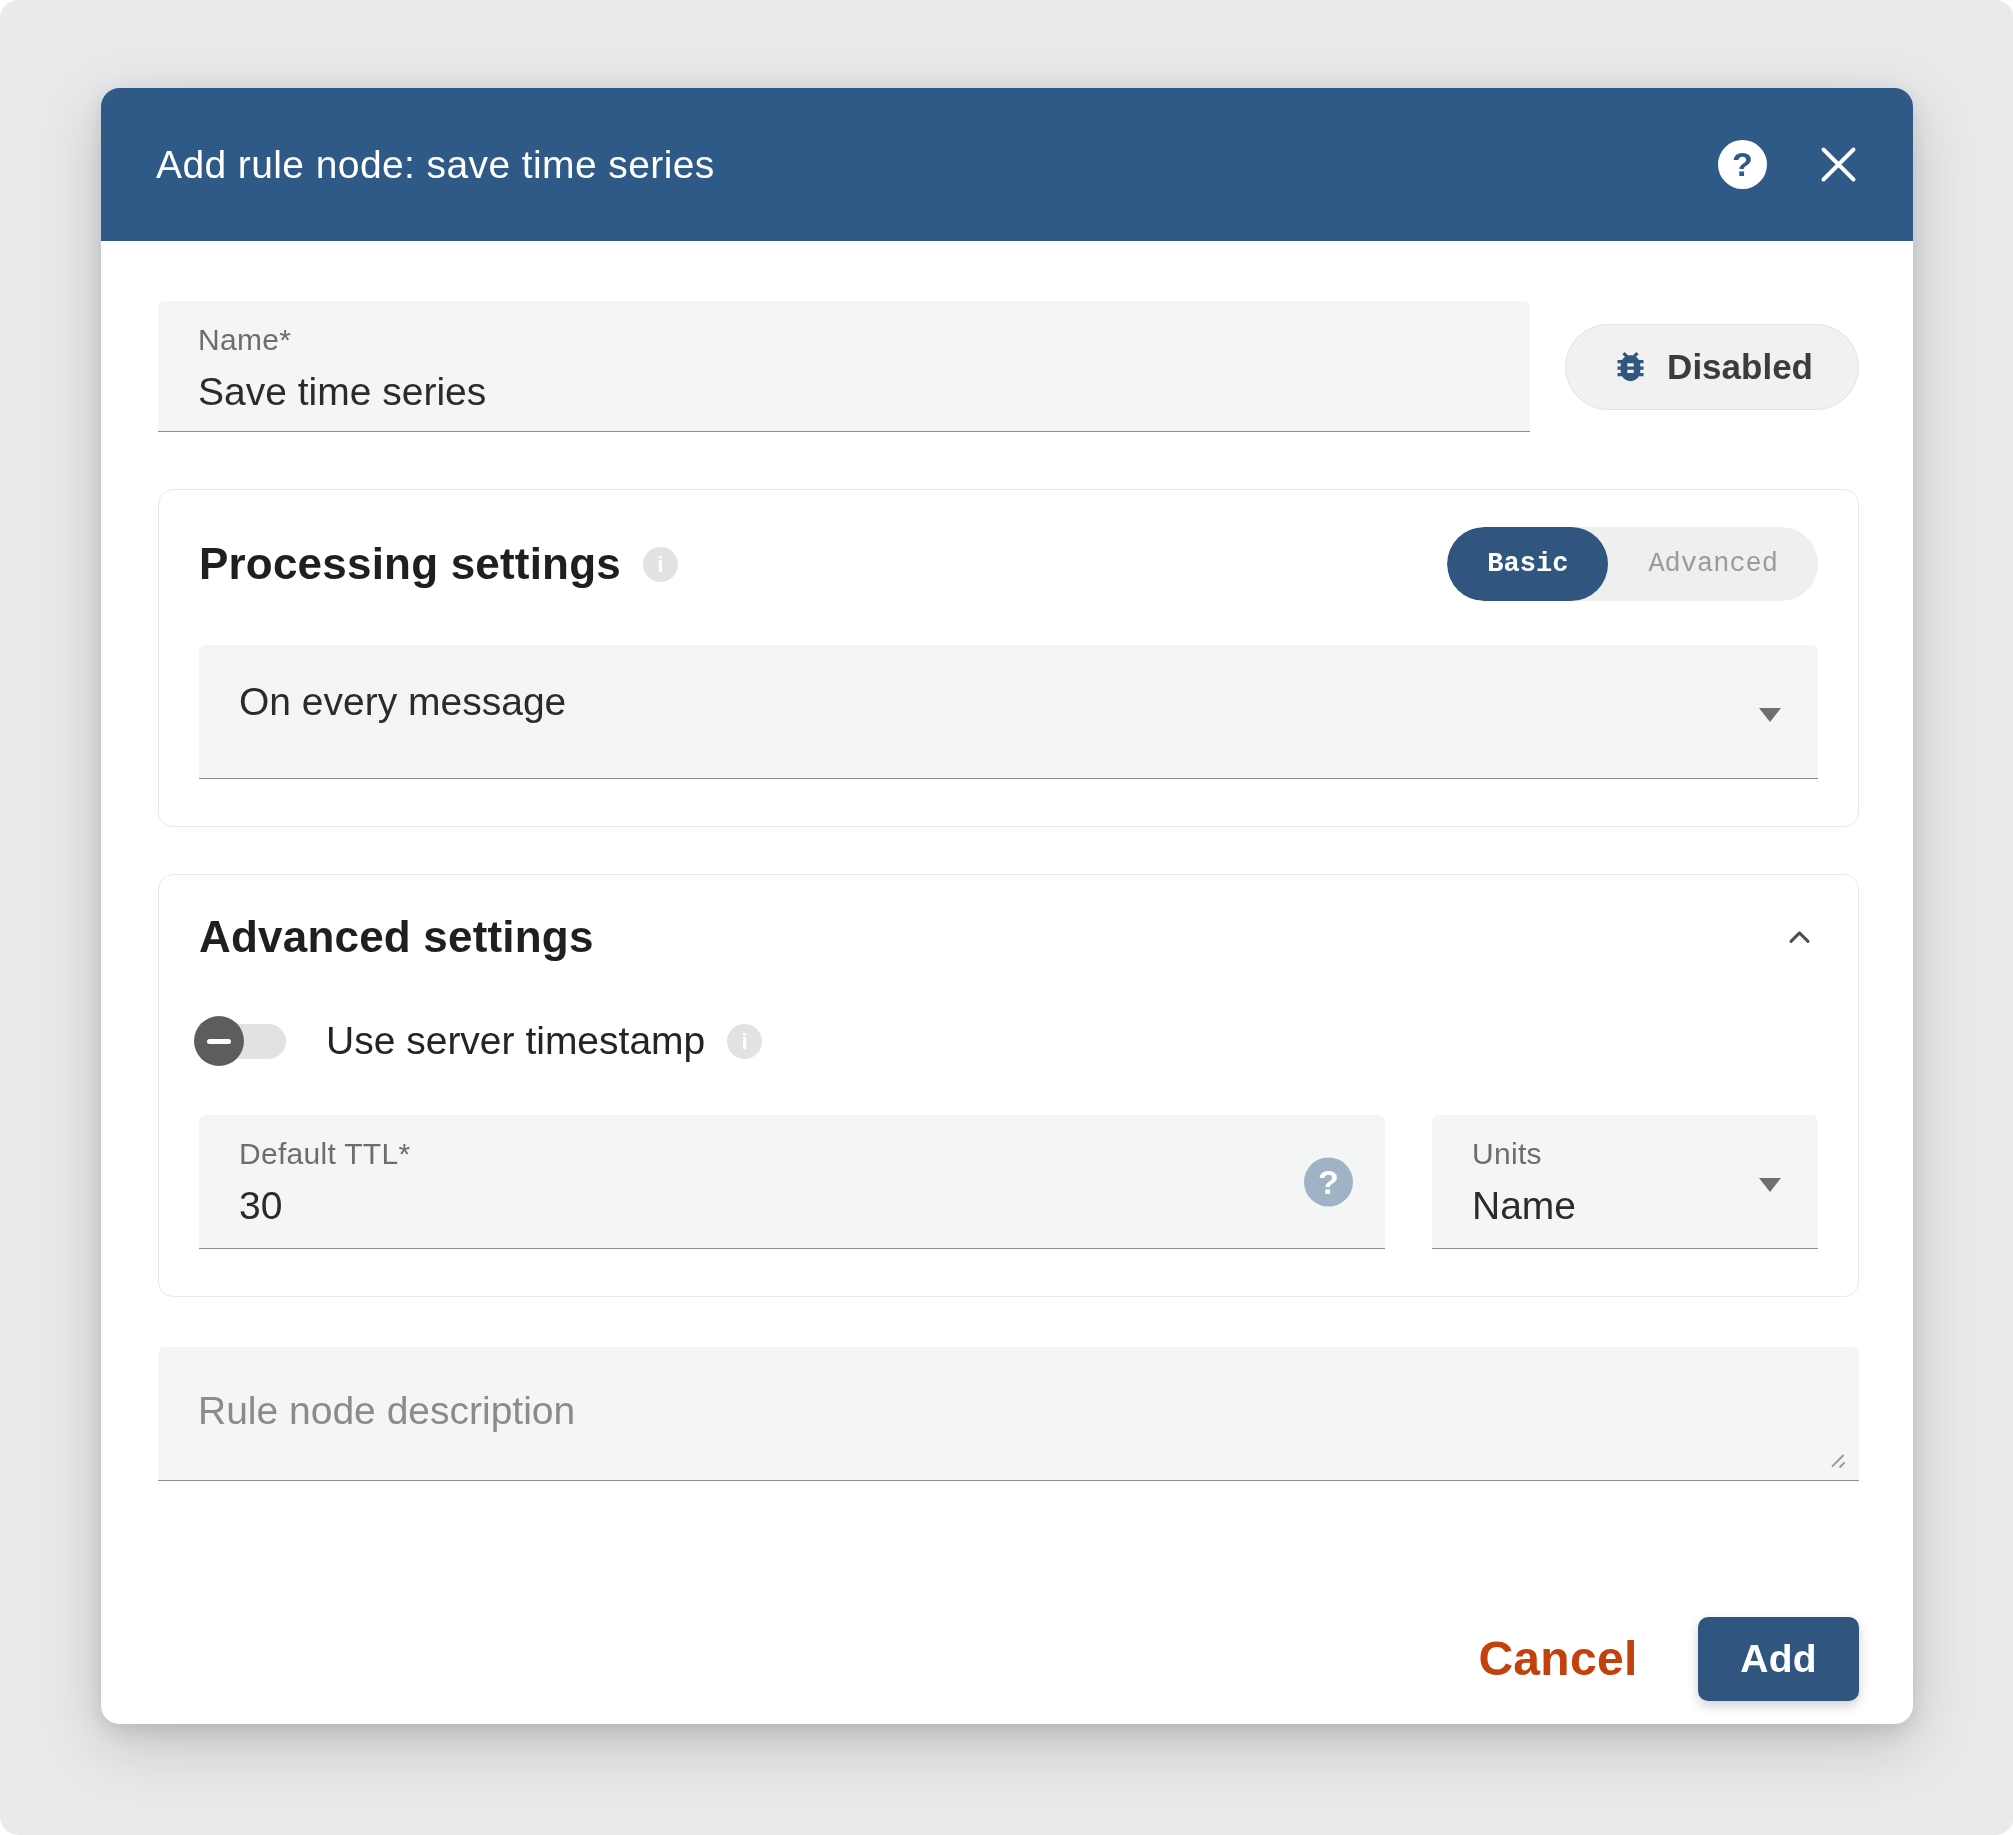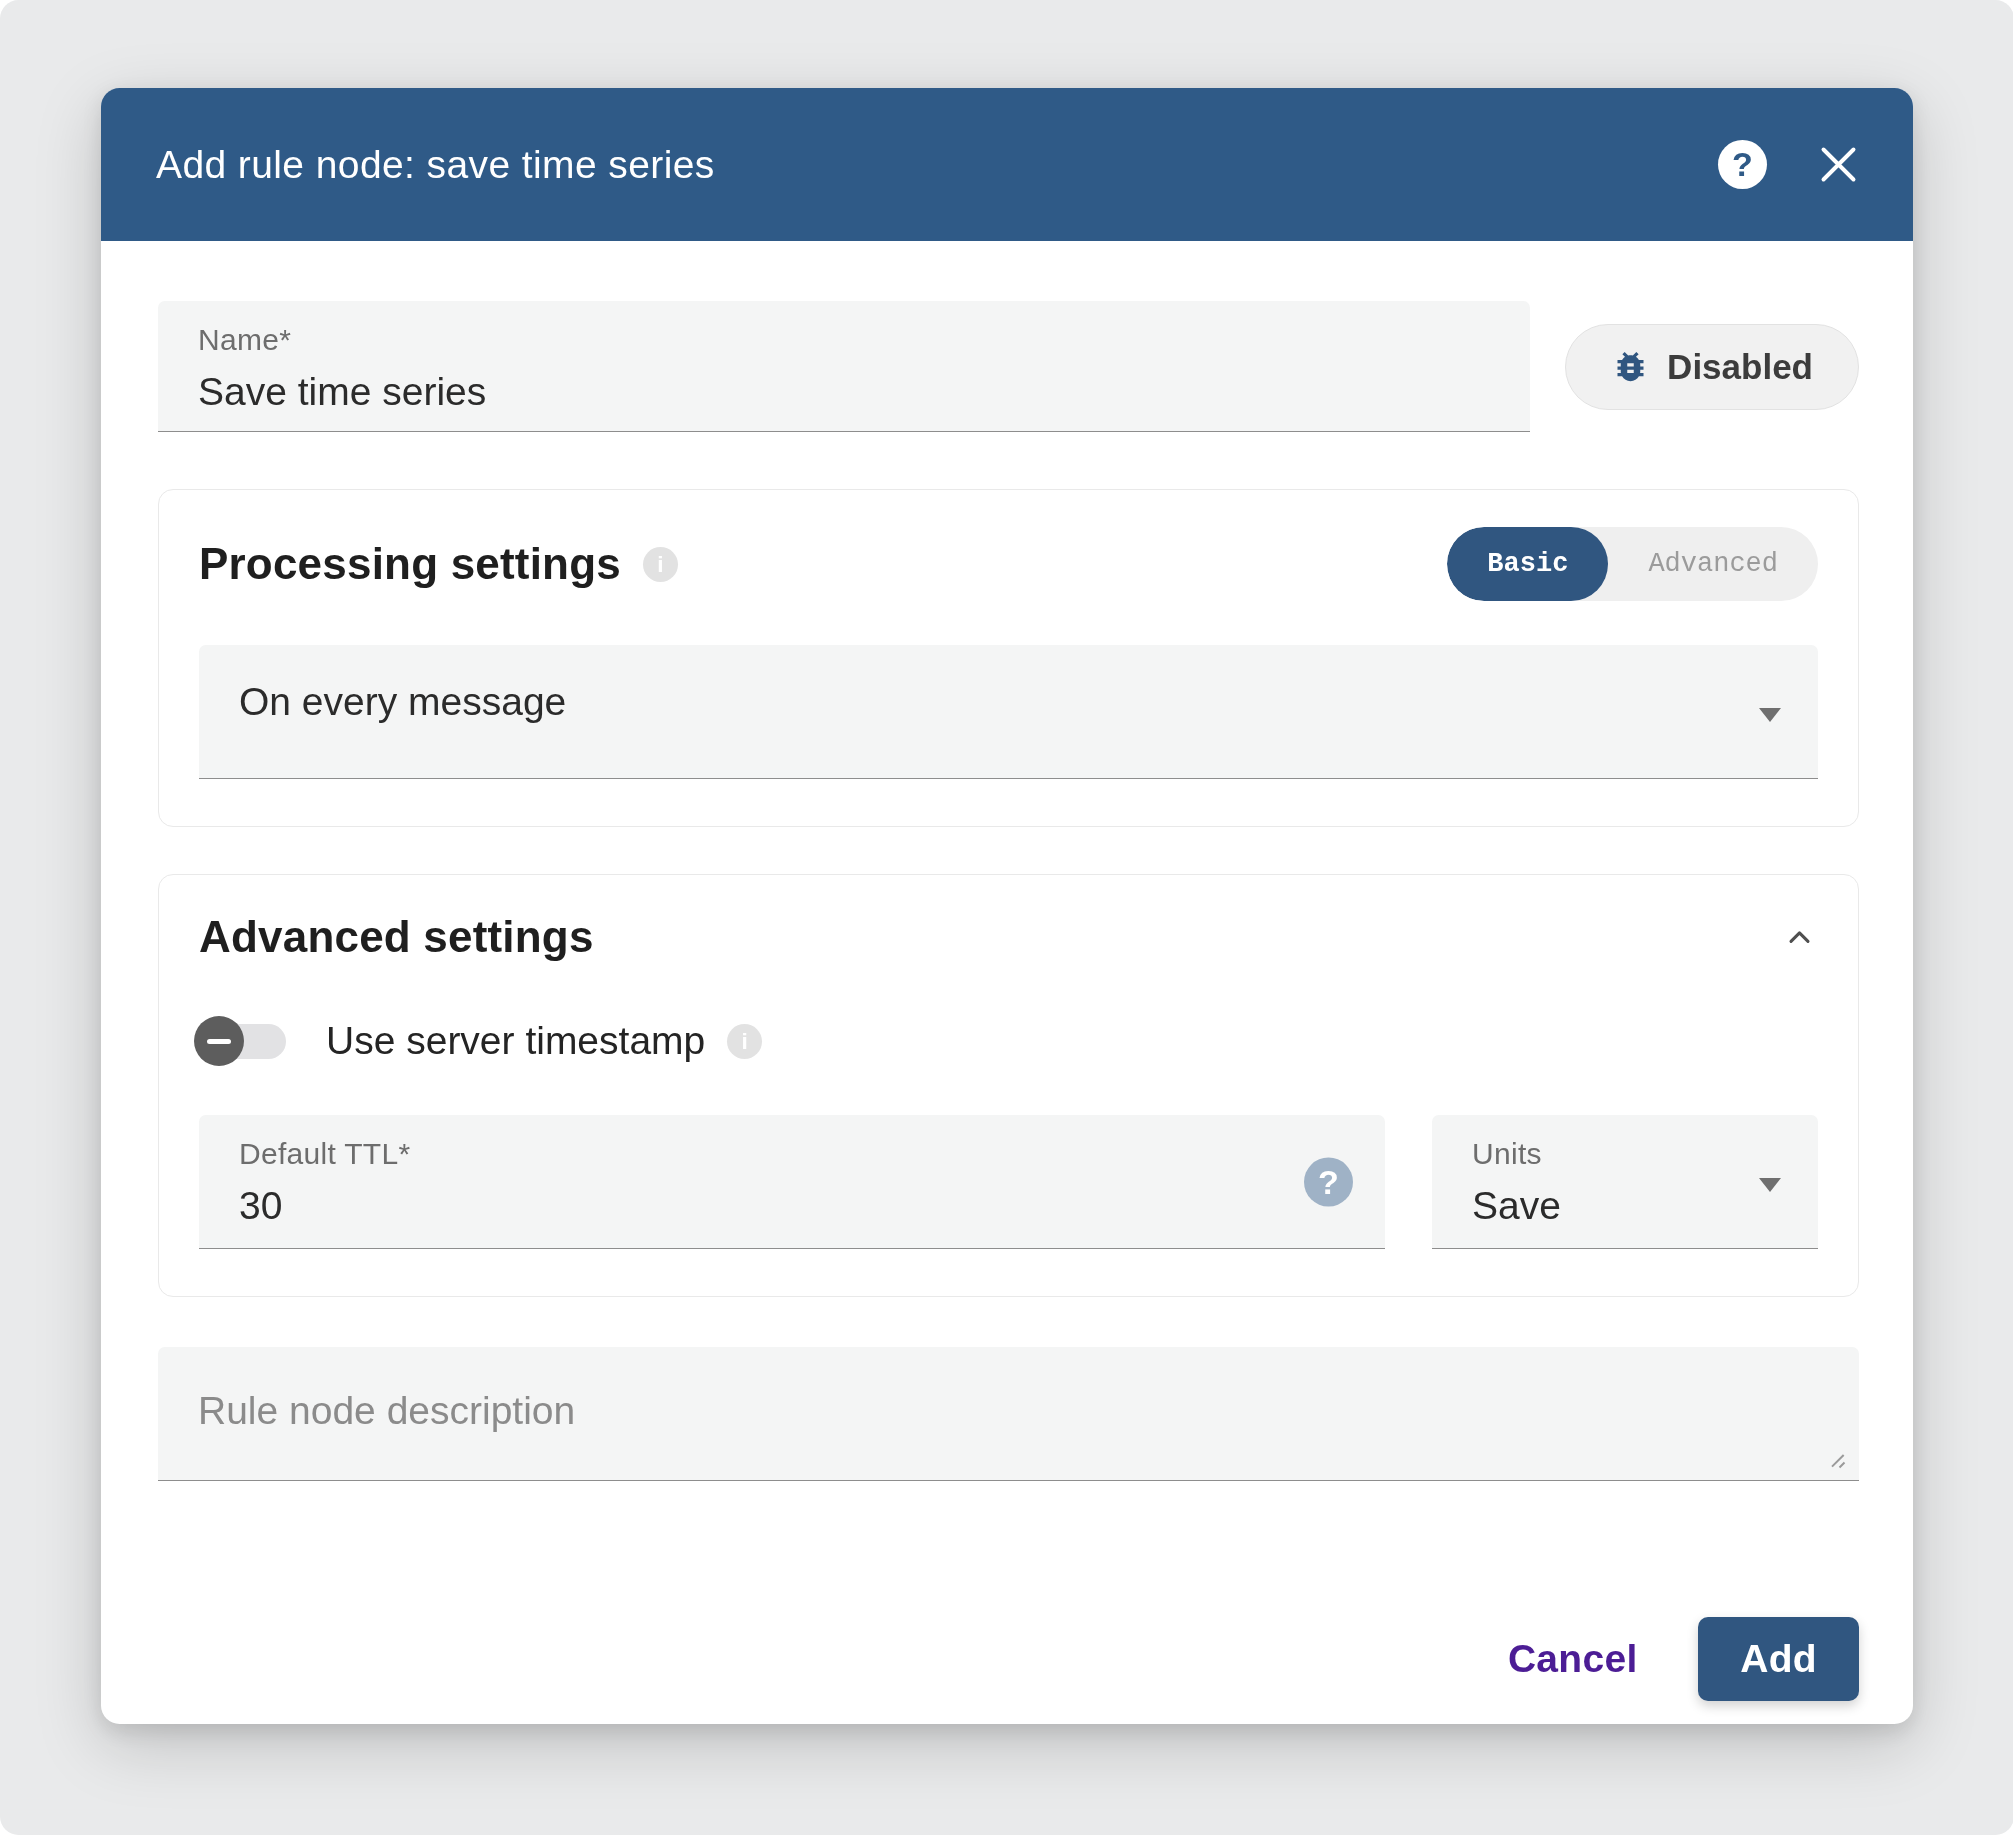--- a/index.html
+++ b/index.html
@@ -127,21 +127,21 @@
   .desc-field textarea::placeholder { color: #8b8b8b; }
   .resize-handle { position: absolute; right: 11.7px; bottom: 10px; }
 
   
   .footer {
     margin-top: auto; display: flex; align-items: center; justify-content: flex-end; gap: 54px;
     padding-bottom: 0;
   }
   .text-btn {
     background: none; border: none; cursor: pointer;
-    font-family: inherit; font-size: 39px; font-weight: 600; color: #4c1d95; letter-spacing: 0.3px;
+    font-family: inherit; font-size: 48px; font-weight: 600; color: #c2410c; letter-spacing: 0.3px;
     padding: 13.4px 6.7px;
   }
   .primary-btn {
     background: #305680; border: none; border-radius: 10px; cursor: pointer;
     min-width: 156px; height: 84px; padding: 0 42px;
     font-family: inherit; font-size: 39px; font-weight: 600; color: #ffffff; letter-spacing: 0.3px;
     box-shadow: 0 5px 11.7px rgba(0,0,0,0.18);
   }
 </style>
 </head>
@@ -213,21 +213,21 @@
         </div>
 
         <div class="ttl-row">
           <div class="field ttl-field">
             <label class="f-label">Default TTL*</label>
             <input type="text" value="30" style="">
             <span class="question-circle">?</span>
           </div>
           <div class="field select-field units-field" style="margin-top:0">
             <label class="f-label">Units</label>
-            <span class="f-value">Save</span>
+            <span class="f-value">Name</span>
             <span class="select-arrow"></span>
           </div>
         </div>
       </section>
 
       <div class="field desc-field">
         <textarea placeholder="Rule node description" style=""></textarea>
         <svg class="resize-handle" width="25" height="25" viewBox="0 0 30 30">
           <path d="M26 12 L12 26 M27 21 L21 27" stroke="#9a9a9a" stroke-width="2.4" fill="none"></path>
         </svg>

